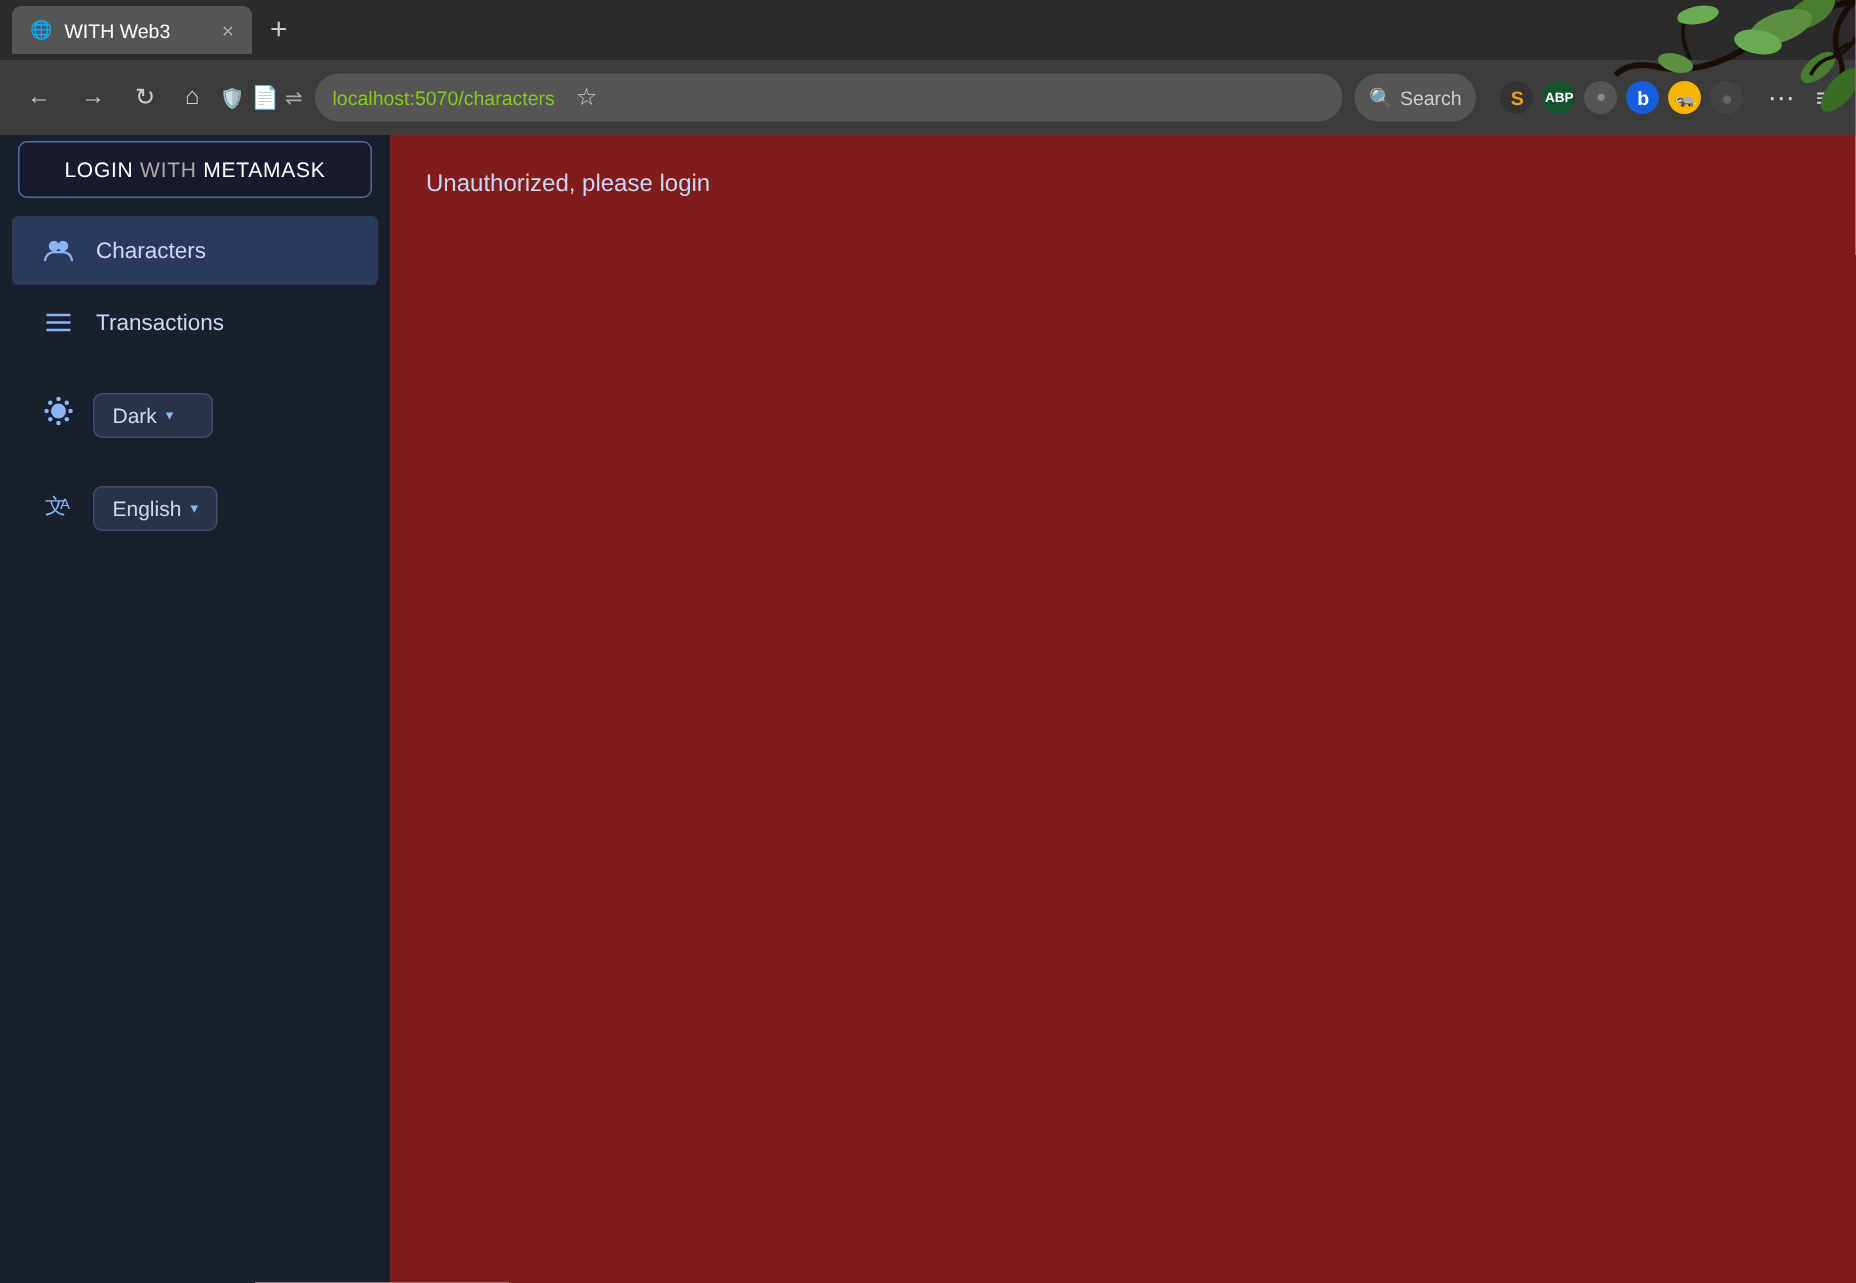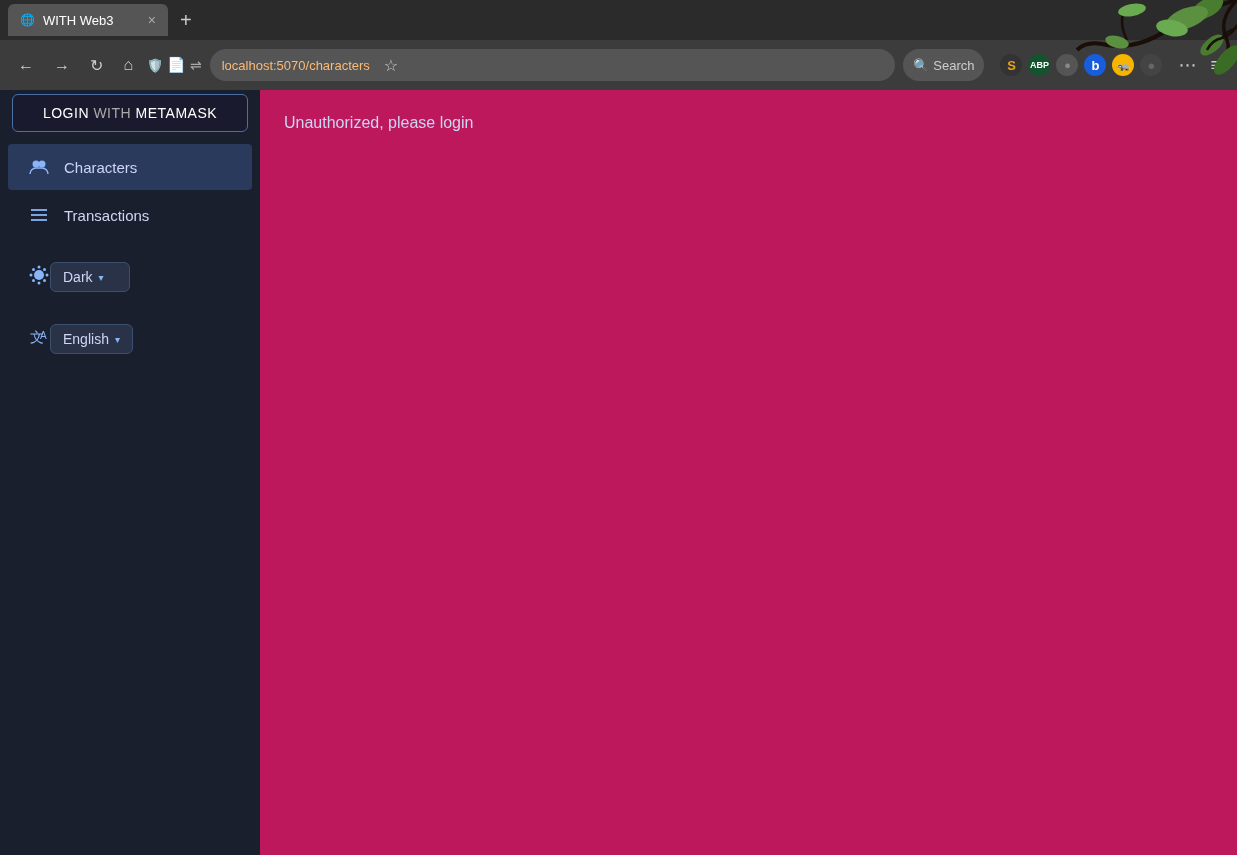--- a/index.html
+++ b/index.html
@@ -66,21 +66,21 @@
       display: flex;
       align-items: center;
       background: #555;
       border-radius: 20px;
       padding: 0 12px;
       height: 32px;
       gap: 6px;
       color: #fff;
       font-size: 13px;
     }
-    .address-text { color: #fdba74; font-size: 13px; }
+    .address-text { color: #84cc16; font-size: 13px; }
     .bookmark-star { color: #ccc; font-size: 16px; cursor: pointer; margin-left: 8px; }
     .search-box {
       display: flex;
       align-items: center;
       background: #555;
       border-radius: 16px;
       padding: 0 10px;
       height: 32px;
       gap: 4px;
       cursor: pointer;
@@ -176,21 +176,21 @@
       align-items: center;
       justify-content: center;
       color: #8ab4f8;
       font-size: 18px;
     }
 
     
     .settings-row {
       display: flex;
       align-items: center;
-      gap: 0;
+      gap: 12px;
       padding: 12px 20px;
       margin: 4px 8px;
     }
     .settings-icon {
       color: #8ab4f8;
       font-size: 20px;
     }
     .dropdown-btn {
       display: flex;
       align-items: center;
@@ -202,21 +202,21 @@
       color: #cdd6f4;
       font-size: 14px;
       cursor: pointer;
       min-width: 80px;
     }
     .dropdown-arrow { font-size: 10px; color: #8ab4f8; }
 
     
     .main-content {
       flex: 1;
-      background: #be185d;
+      background: #7f1d1d;
       padding: 24px;
       color: #cdd6f4;
     }
     .unauthorized-text {
       font-size: 16px;
       color: #cdd6f4;
     }
   </style>
 </head>
 <body>

